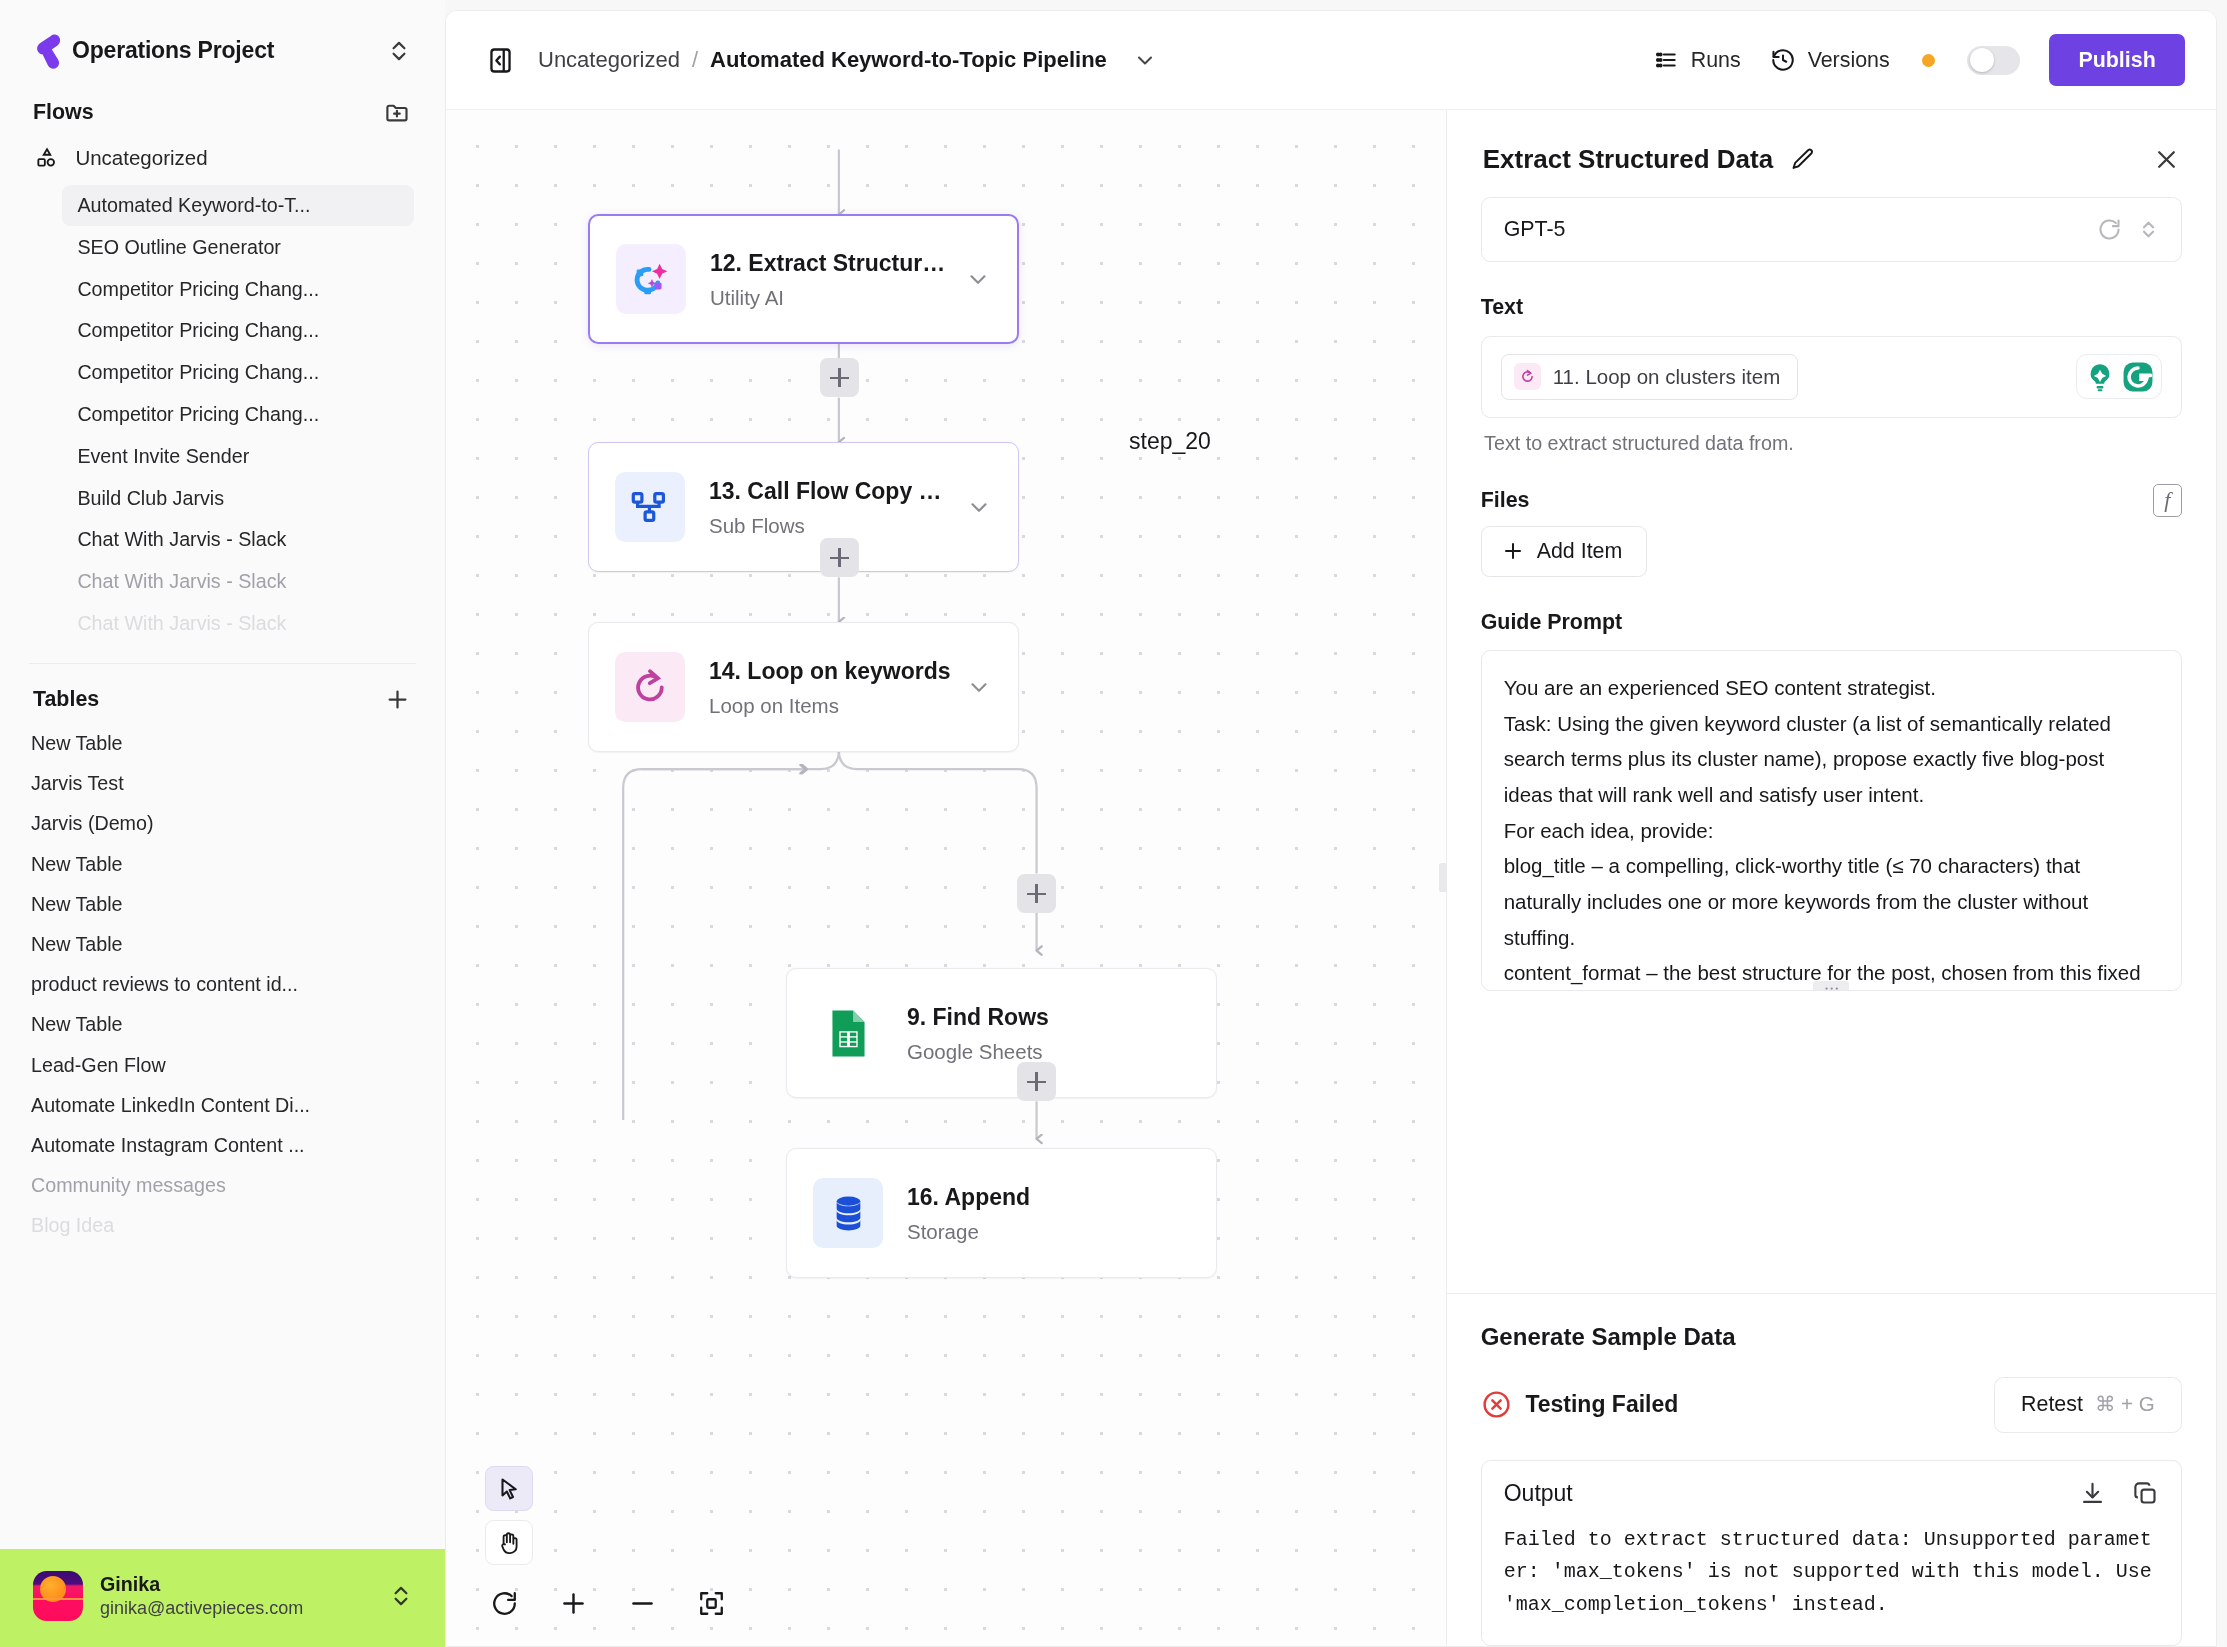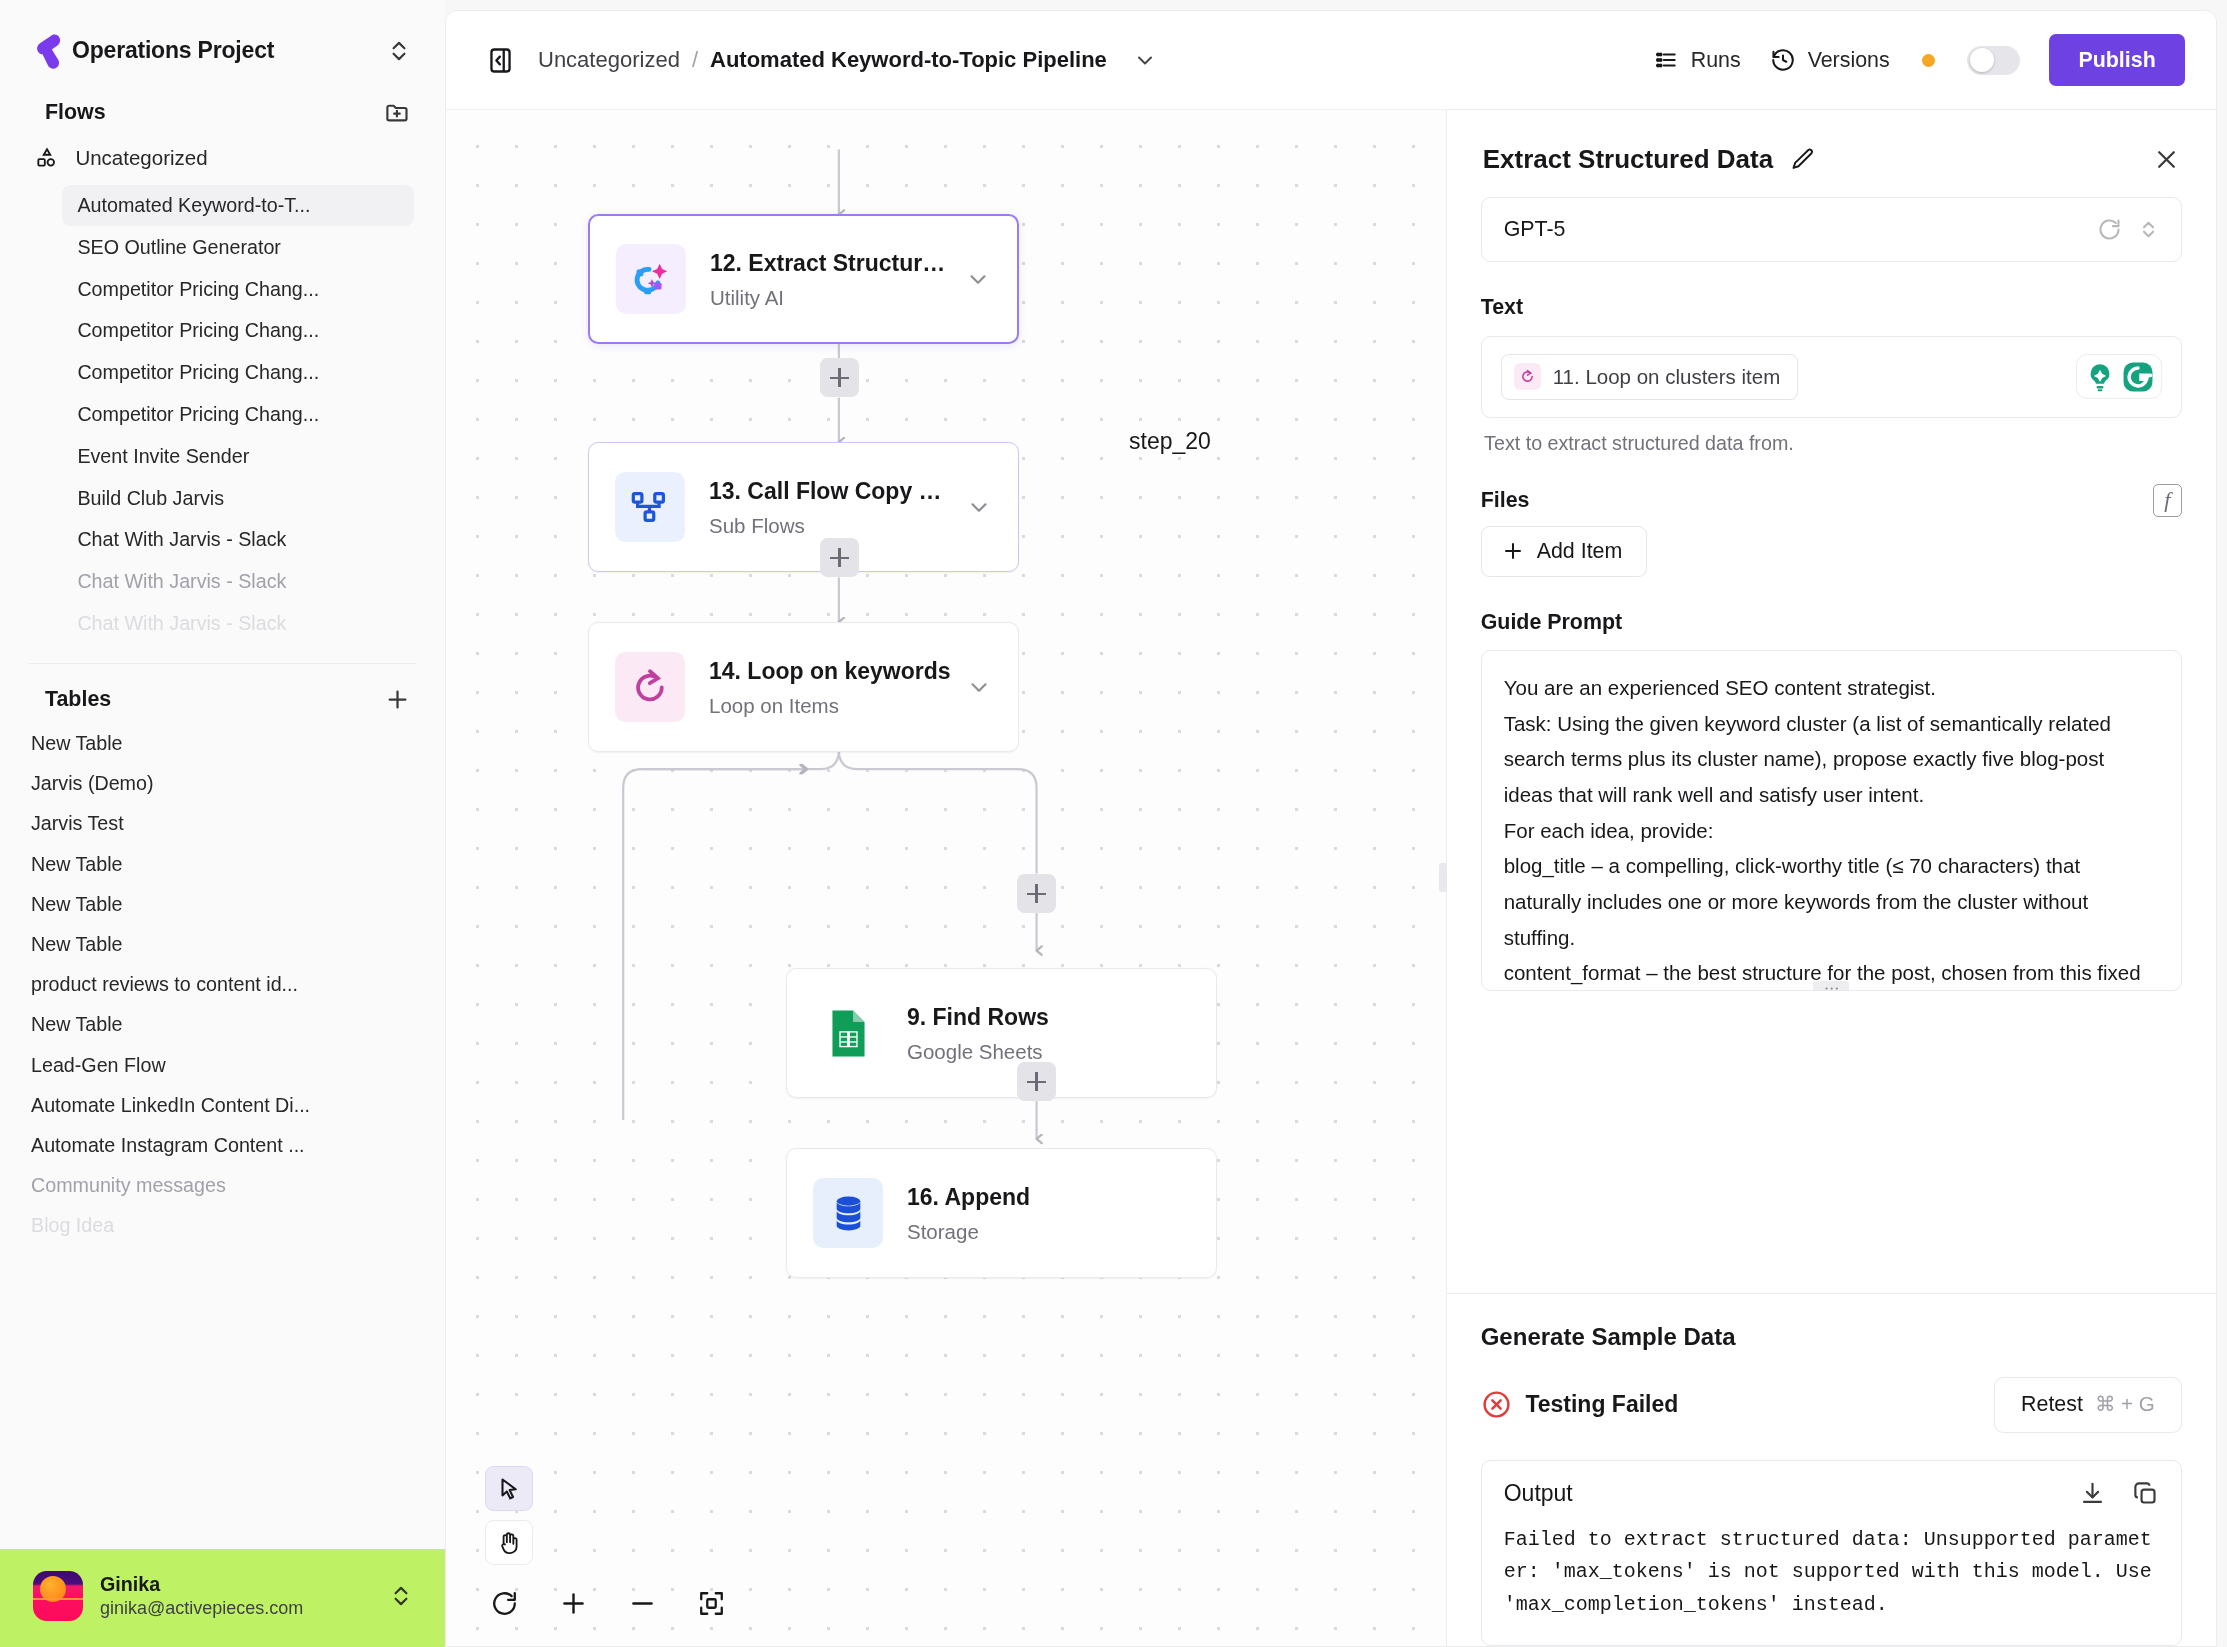--- a/index.html
+++ b/index.html
@@ -28,21 +28,21 @@
   .project-name {
     font-size: 23px; font-weight: 700; color: #18181b; letter-spacing: -0.2px;
     flex: 1;
   }
   .chev-updown { width: 26px; height: 26px; flex: 0 0 26px; opacity: .85; }
 
   .sb-section-head {
     display: flex; align-items: center; justify-content: space-between;
     padding: 5.1px 34px 8.6px 33px;
   }
-  .sb-section-title { font-size: 21.4px; font-weight: 700; color: #18181b; margin-left: 12px; }
+  .sb-section-title { font-size: 21.4px; font-weight: 700; color: #18181b; }
   .sb-icon-btn { width: 27px; height: 27px; opacity: .85; display: block; }
 
   .folder-row {
     display: flex; align-items: center; gap: 15.4px;
     padding: 10.3px 33px 10.3px 34px;
   }
   .folder-row span.lbl { font-size: 20.5px; color: #27272a; }
 
   .flow-list { padding: 3.4px 0 0 0; position: relative; }
   .flow-item {
@@ -362,22 +362,22 @@
     <div class="sb-section-head" style="padding-top:22px">
       <div class="sb-section-title">Tables</div>
       <svg class="sb-icon-btn" viewBox="0 0 24 24" fill="none" stroke="#18181b" stroke-width="2" stroke-linecap="round">
         <line x1="12" y1="5" x2="12" y2="19"></line>
           <line x1="5" y1="12" x2="19" y2="12"></line>
       </svg>
     </div>
 
     <div class="tables-list">
       <div class="table-item">New Table</div>
+      <div class="table-item">Jarvis Test</div>
       <div class="table-item">Jarvis (Demo)</div>
-      <div class="table-item">Jarvis Test</div>
       <div class="table-item">New Table</div>
       <div class="table-item">New Table</div>
       <div class="table-item">New Table</div>
       <div class="table-item">product reviews to content id...</div>
       <div class="table-item">New Table</div>
       <div class="table-item">Lead-Gen Flow</div>
       <div class="table-item">Automate LinkedIn Content Di...</div>
       <div class="table-item">Automate Instagram Content ...</div>
       <div class="table-item f1">Community messages</div>
       <div class="table-item f2">Blog Idea</div>

